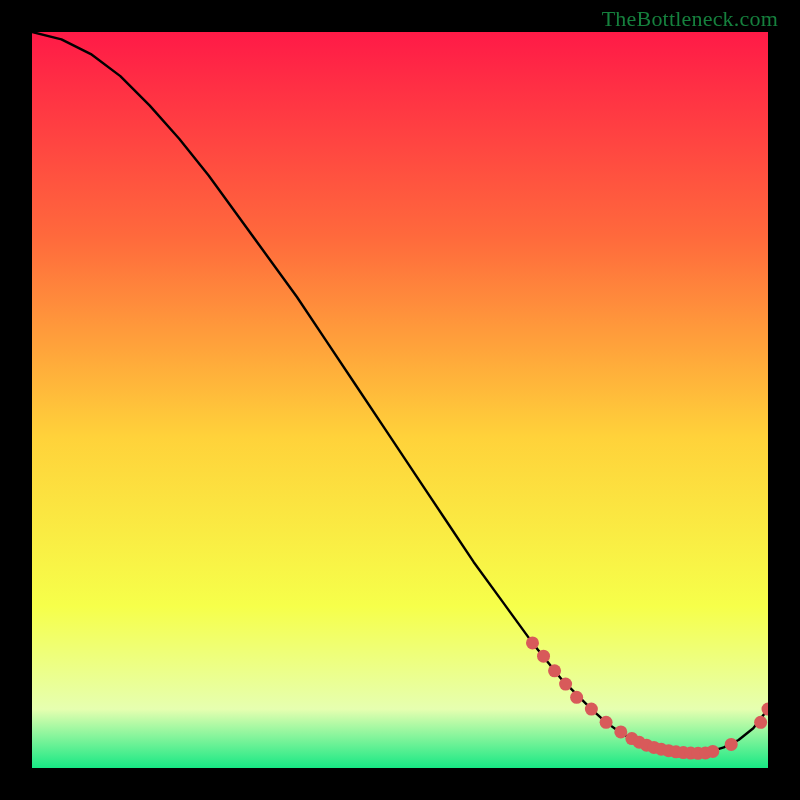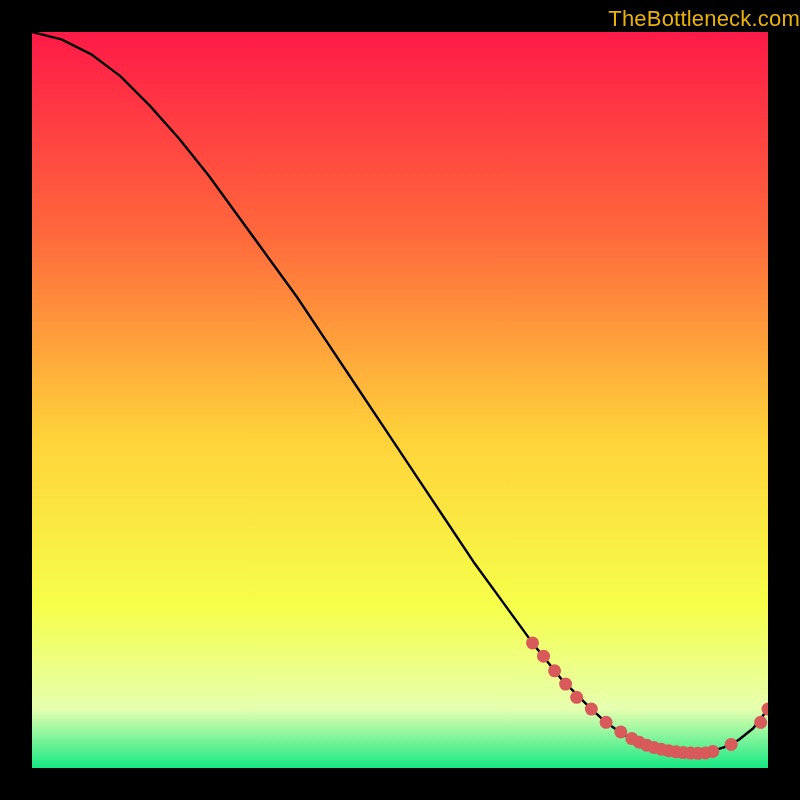--- a/index.html
+++ b/index.html
@@ -19,26 +19,27 @@
   .plot {
     position: absolute;
     left: 32px;
     top: 32px;
     width: 736px;
     height: 736px;
   }
   .watermark {
     position: absolute;
     top: 6px;
-    right: 0;
-    color: #eab308;
+    right: 22px;
+    color: #15803d;
     font-size: 22px;
     font-weight: 400;
     letter-spacing: 0.2px;
     user-select: none;
+    font-family: Liberation Serif, serif;
   }
   svg { display: block; }
 </style>
 </head>
 <body>
 
 <div class="stage">
   <div class="watermark">TheBottleneck.com</div>
 
   <div class="plot">

